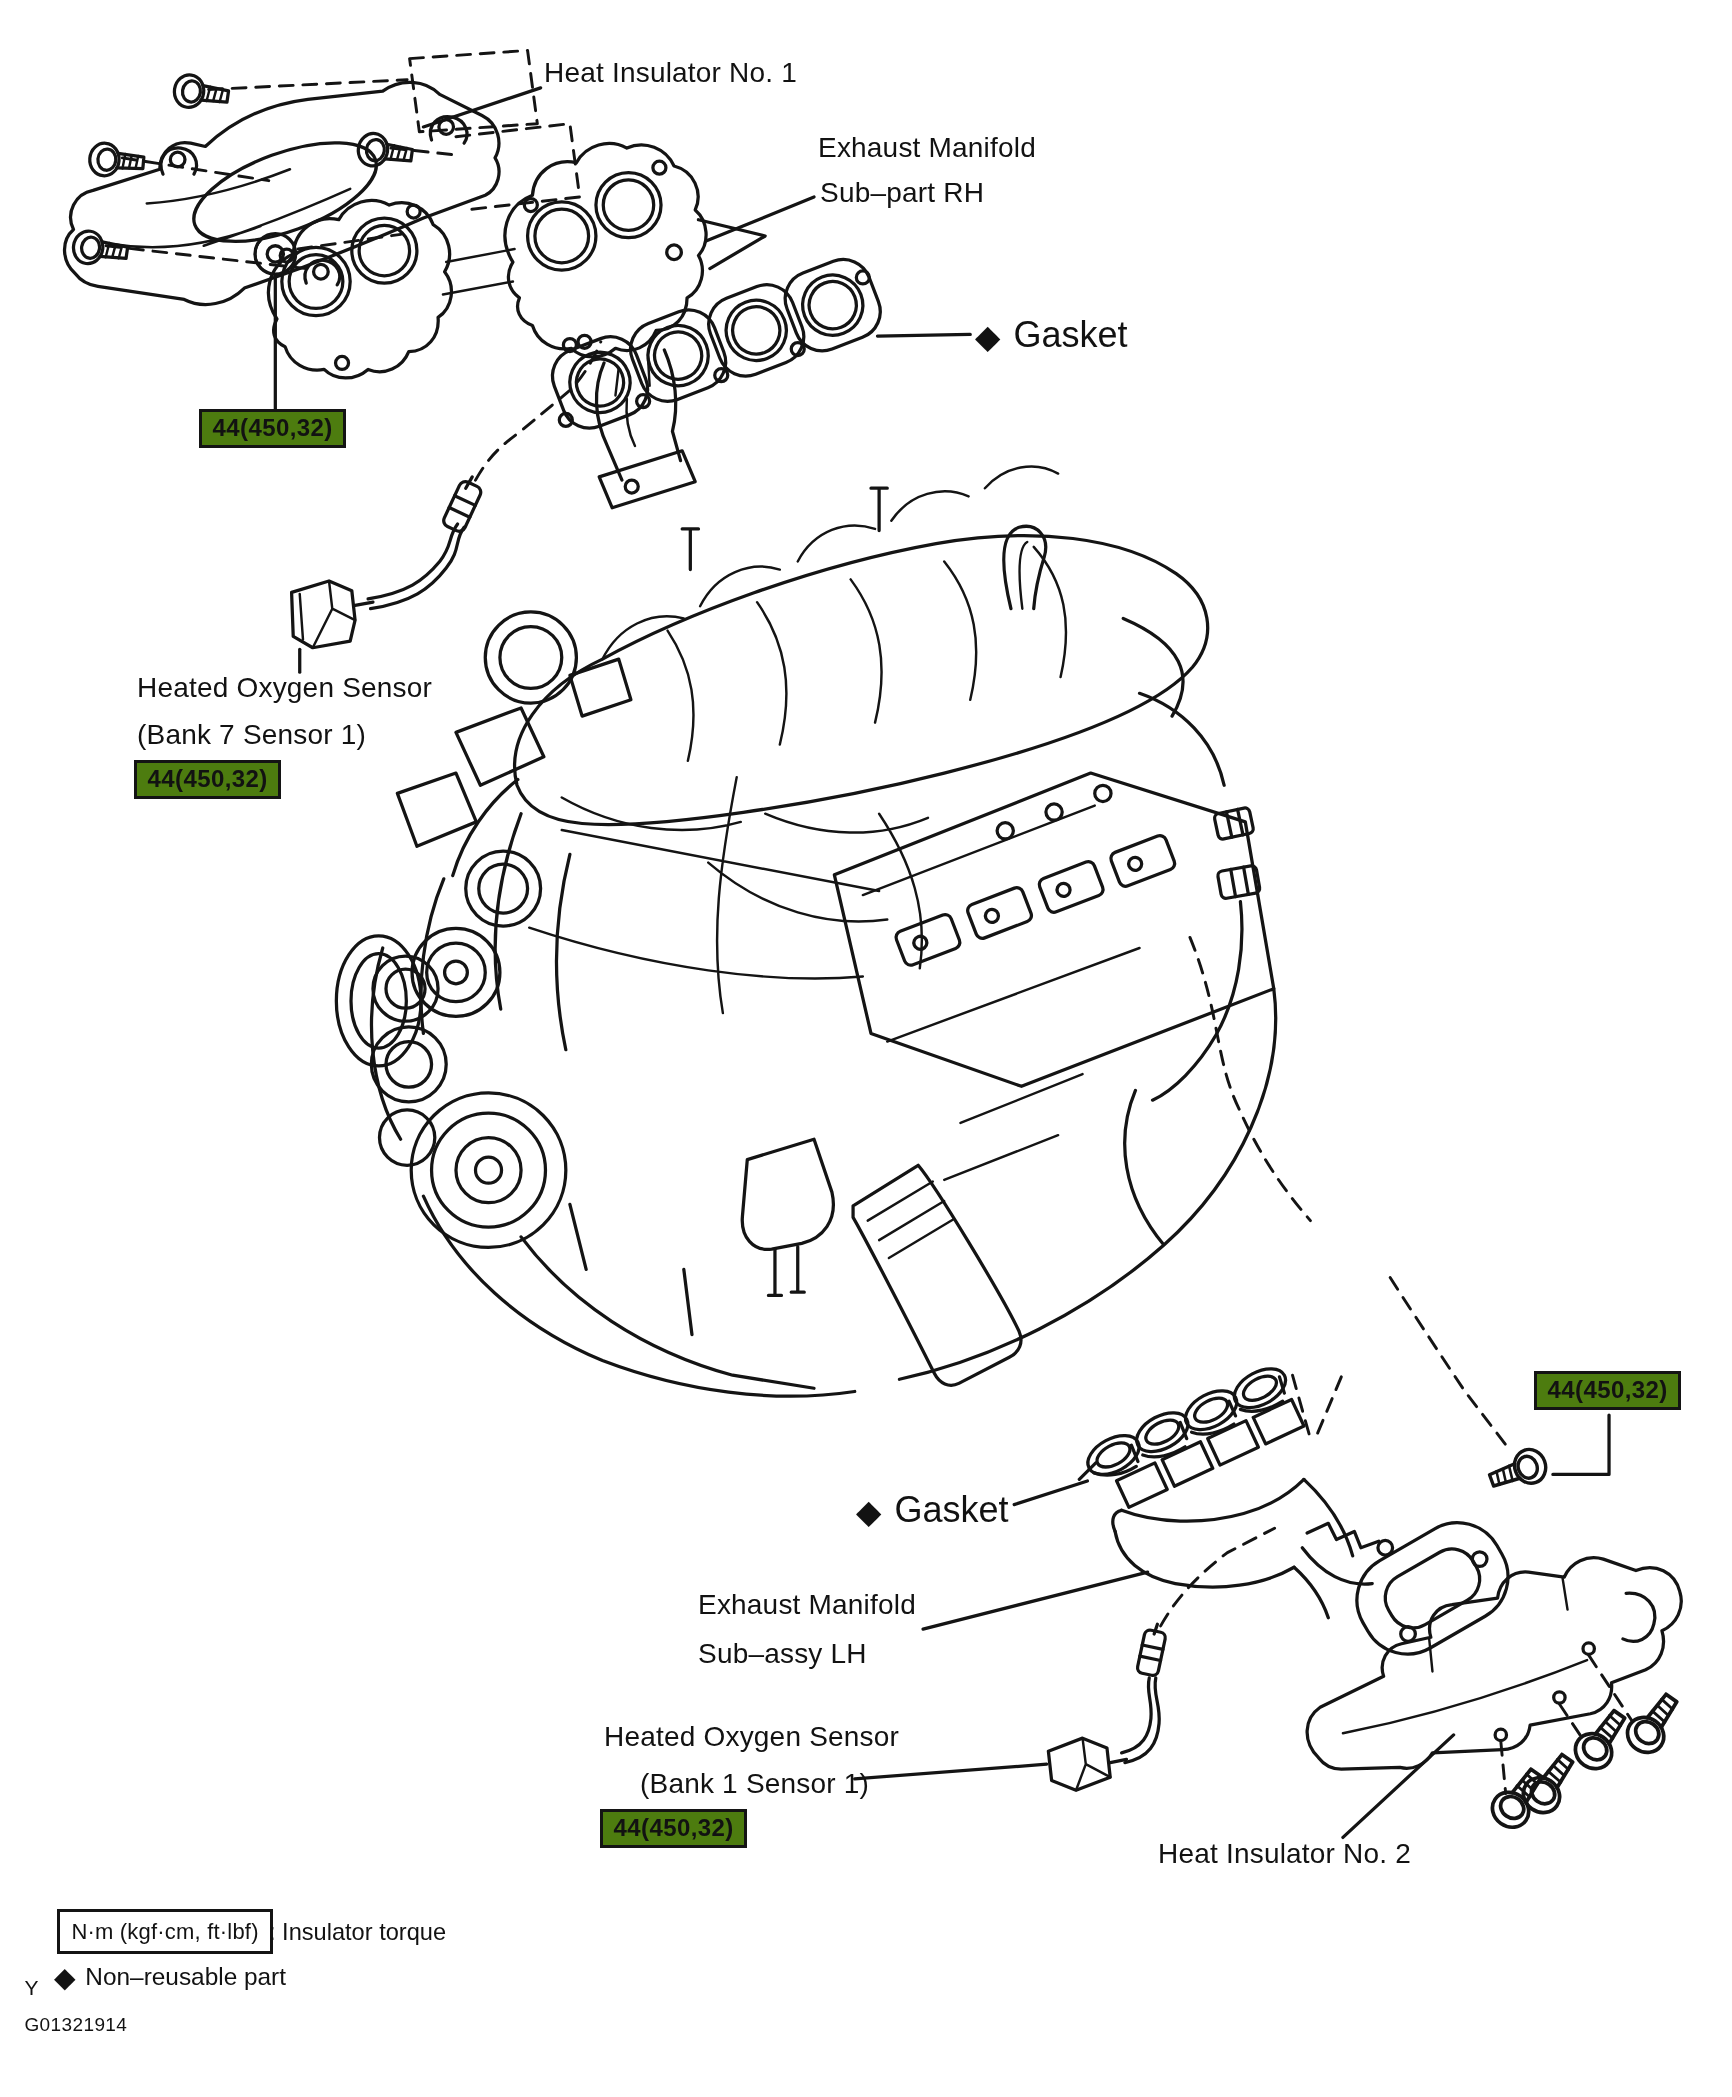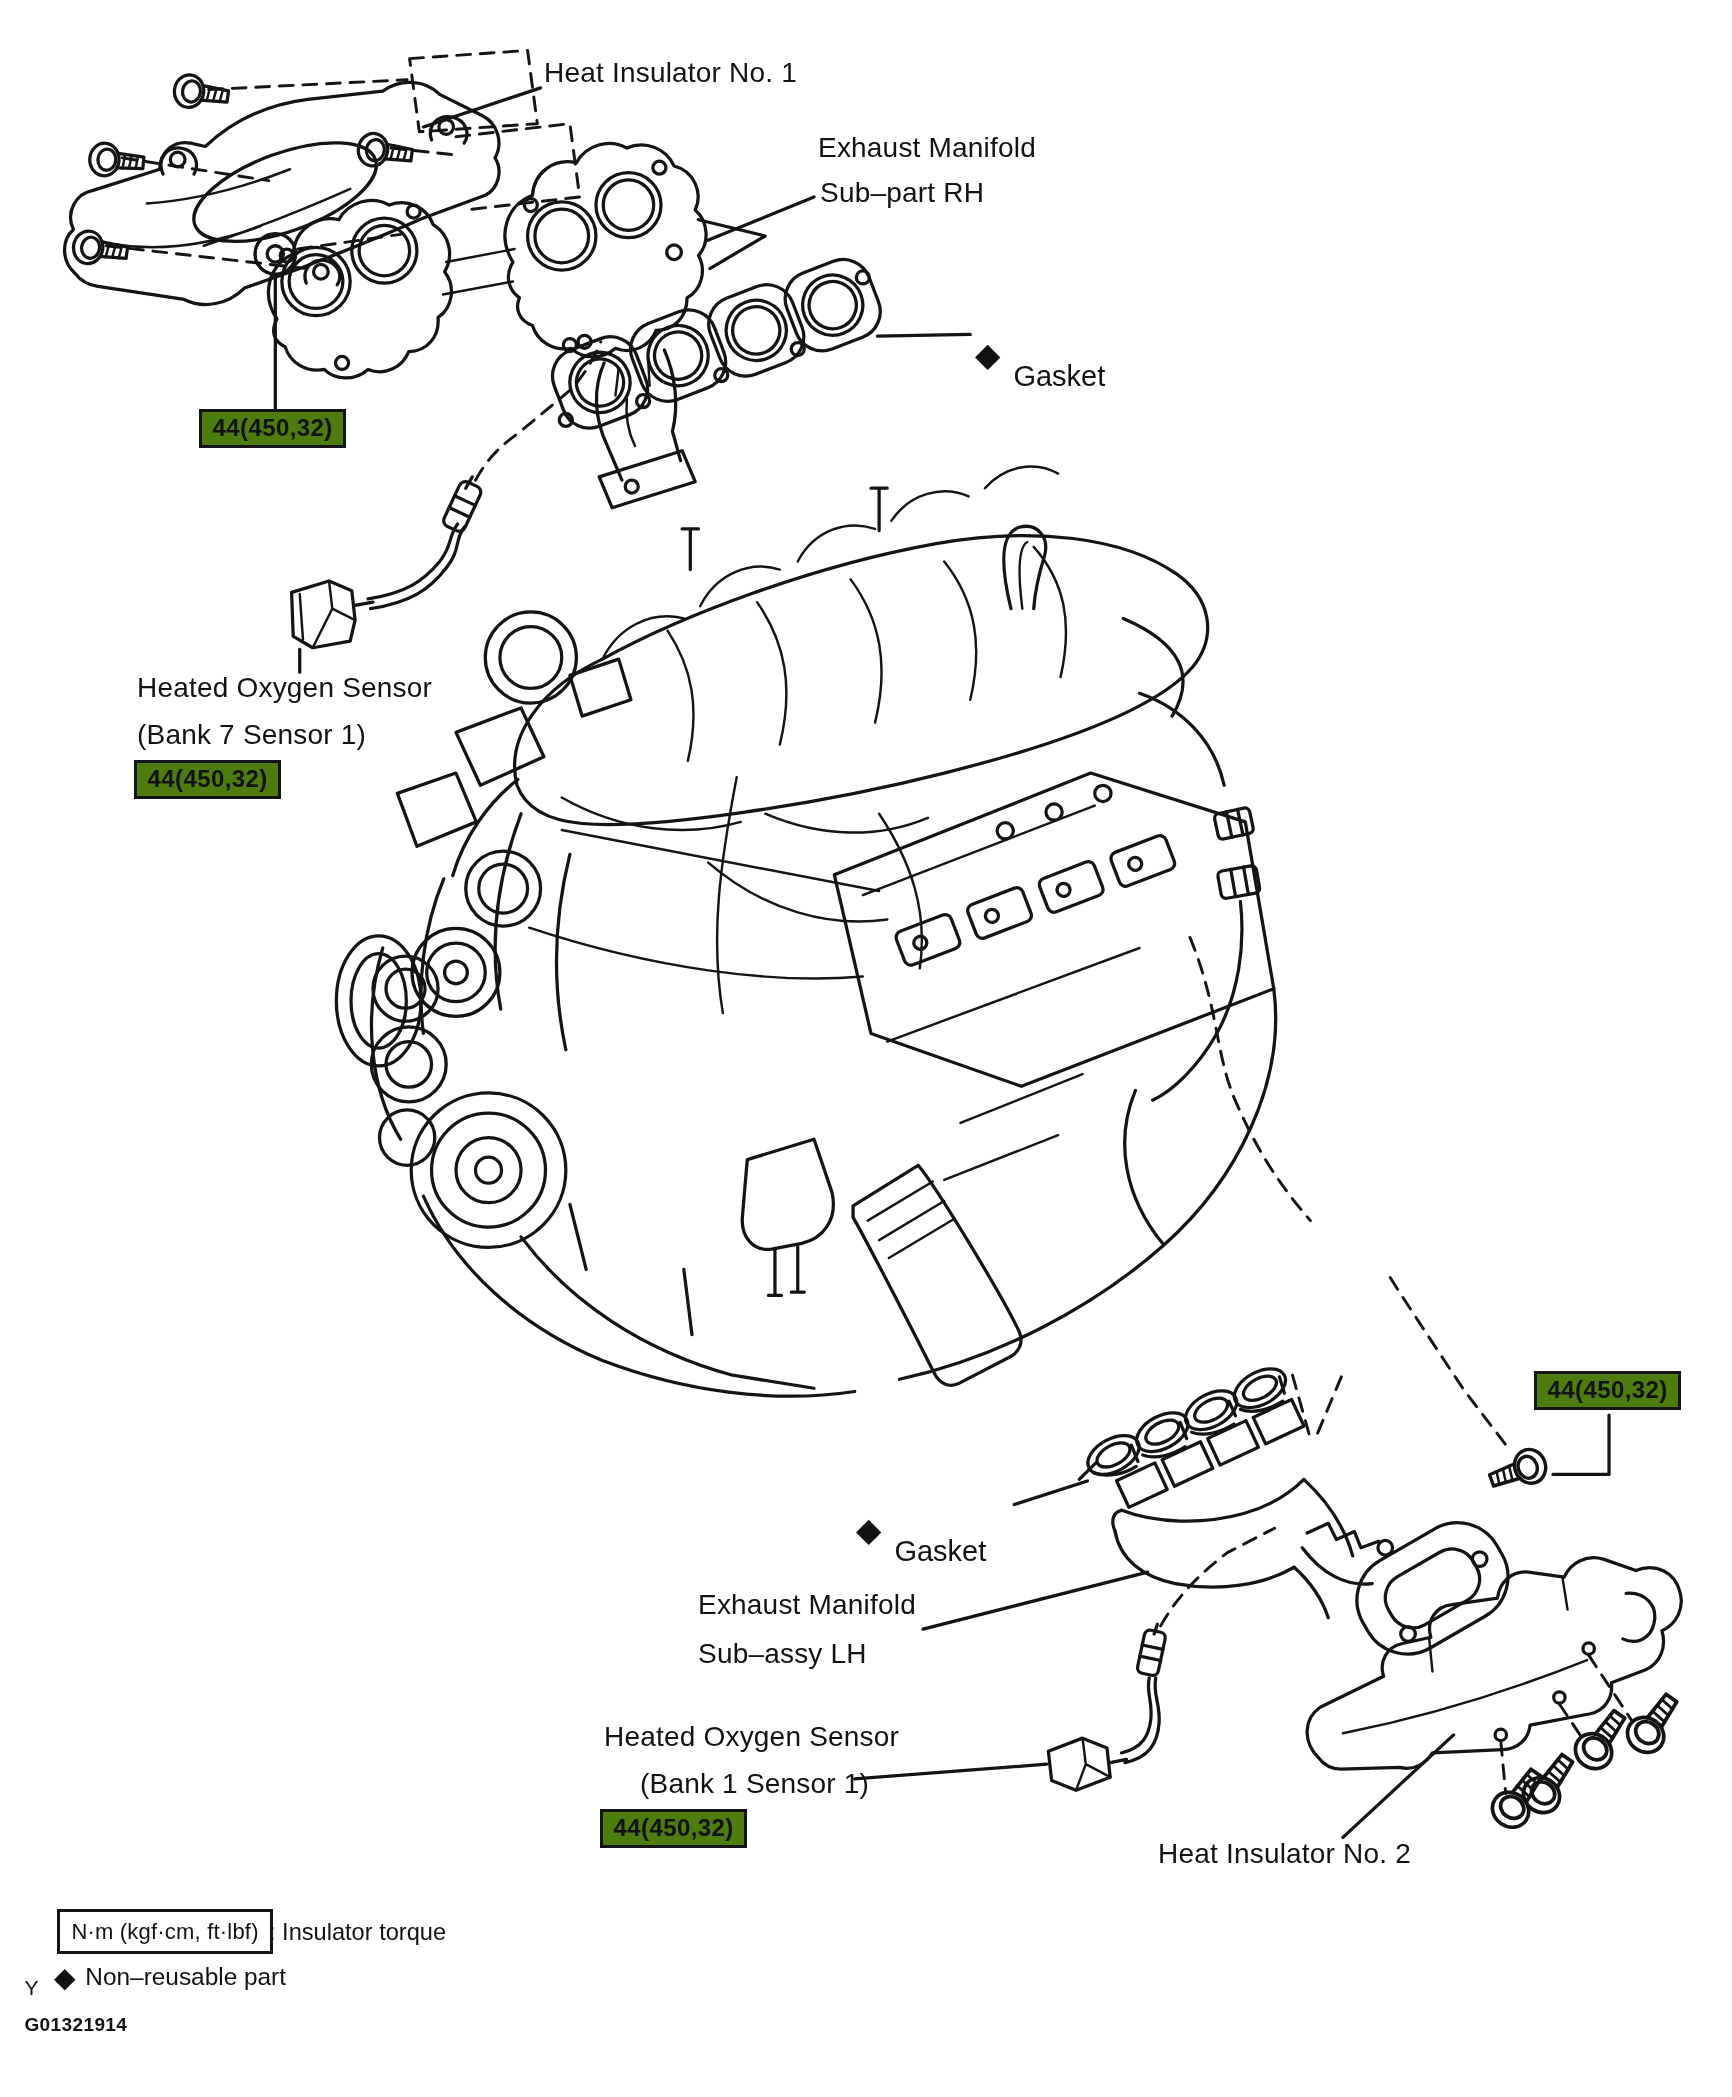--- a/index.html
+++ b/index.html
@@ -6,30 +6,30 @@
   .page{position:relative;width:1733px;height:2097px;background:#ffffff;overflow:hidden;
         font-family:"Liberation Sans",sans-serif;color:#121212;}
   .art{position:absolute;left:0;top:0;}
   .art path,.art circle,.art ellipse,.art rect,.art line,.art polygon{
         fill:none;stroke:#141414;stroke-width:4;stroke-linecap:round;stroke-linejoin:round;}
   .art .dash{stroke-dasharray:17 12;stroke-width:3.6;}
   .art .thin{stroke-width:3;}
   .lbl{position:absolute;font-size:28px;line-height:1.12;white-space:nowrap;letter-spacing:0.2px;}
   .row{position:absolute;display:flex;align-items:center;white-space:nowrap;}
   .diamond{font-size:33px;line-height:1;margin-right:13px;transform:translateY(0.8px);}
-  .gastxt{font-size:29px;margin-top:46px;}
+  .gastxt{font-size:36px;}
   .tq{position:absolute;border:3.3px solid #141414;background:#4d7c0f;font-weight:bold;
       font-size:24px;letter-spacing:0.4px;padding:2.4px 10.6px;white-space:nowrap;}
   .legendbox{position:absolute;border:3.3px solid #141414;background:#fff;font-size:22px;
       padding:6.5px 11.4px;white-space:nowrap;letter-spacing:0.2px;}
   .legendtxt{position:absolute;font-size:23.6px;white-space:nowrap;}
   .nonreuse{position:absolute;display:flex;align-items:center;white-space:nowrap;font-size:24.4px;}
   .nonreuse .diamond{font-size:28px;margin-right:9.8px;}
   .ymark{position:absolute;font-size:21px;}
-  .figcode{position:absolute;font-size:19px;letter-spacing:0.4px;font-weight:bold;}
+  .figcode{position:absolute;font-size:19px;letter-spacing:0.4px;}
 </style>
 </head>
 <body>
 
 <div class="page">
 
 <svg class="art" width="1733" height="2097" viewBox="0 0 2129 2577">
   <defs>
     <g id="bolt">
       <ellipse cx="0" cy="0" rx="18" ry="20"></ellipse>

